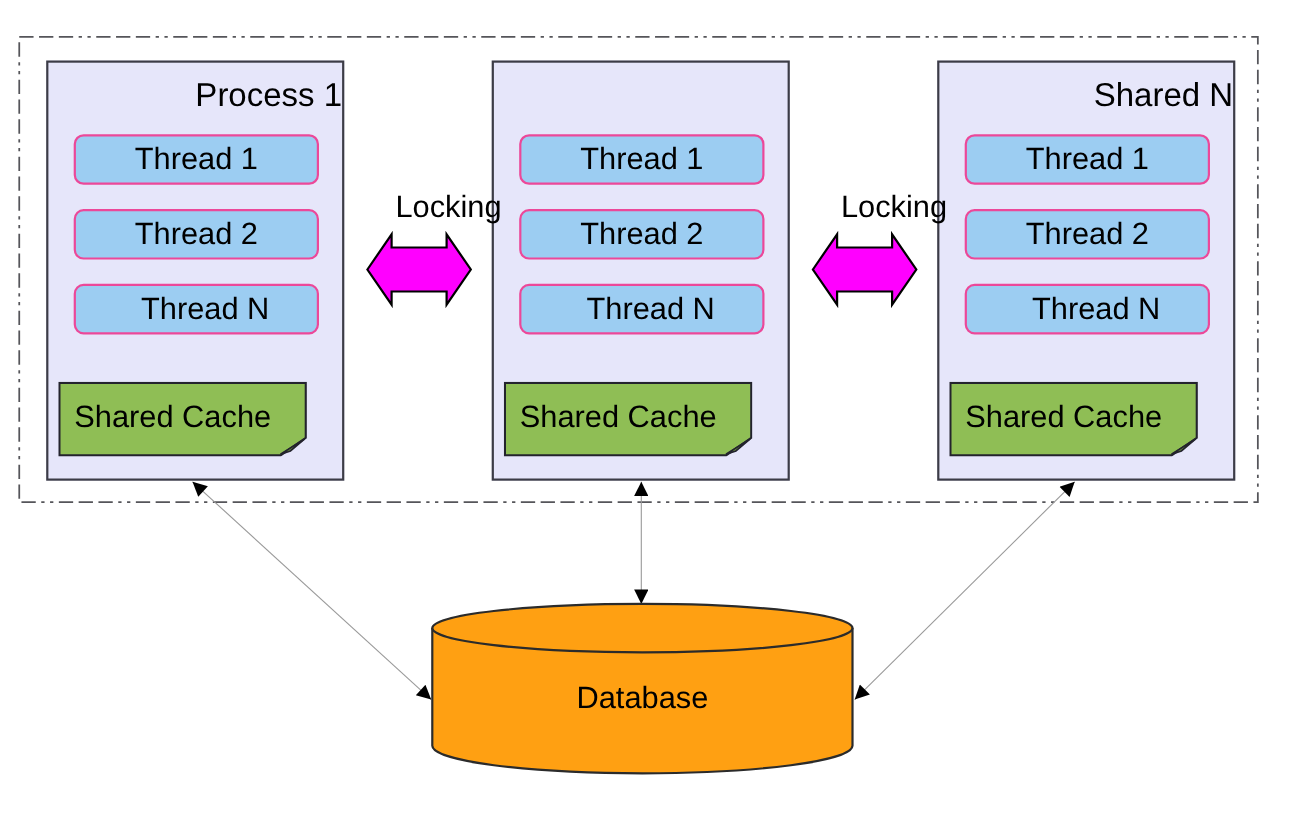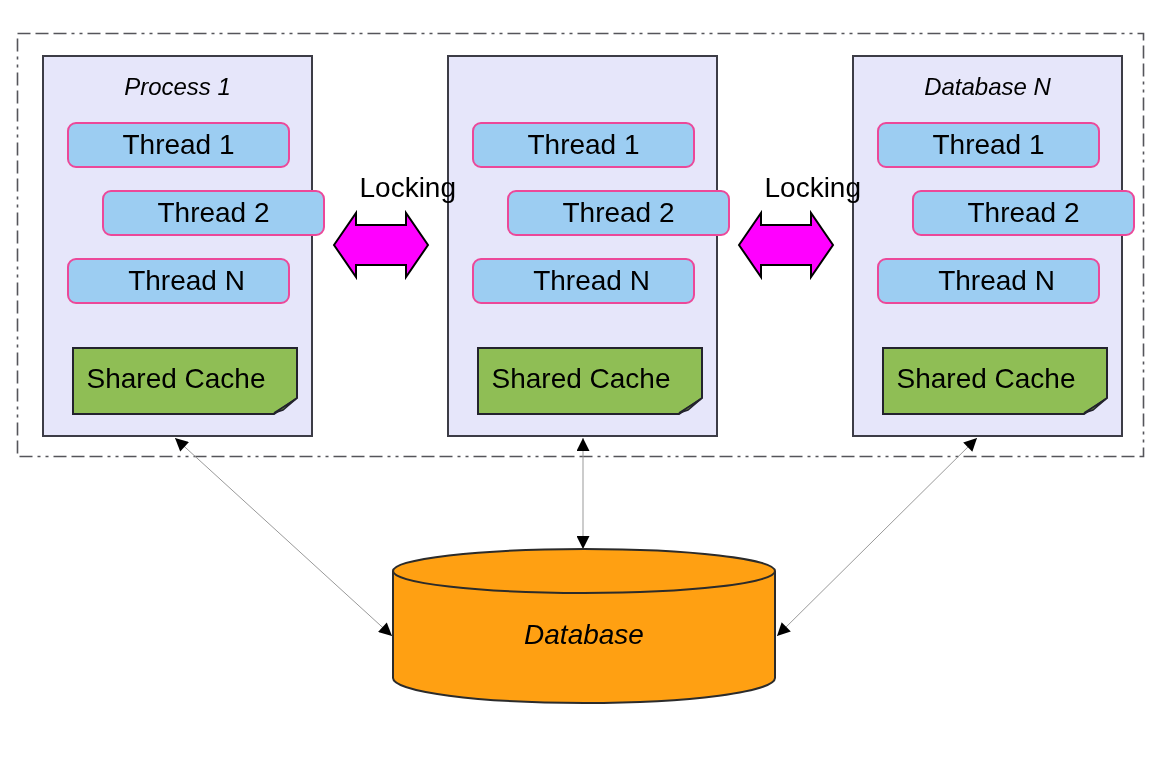--- a/index.html
+++ b/index.html
@@ -27,45 +27,44 @@
     border: 2px solid #3c3c46;
     box-sizing: border-box;
     z-index: 2;
   }
   .process.p1 { left: 42px; }
   .process.p2 { left: 447px; }
   .process.pn { left: 852px; }
   .process-title {
     position: absolute;
     top: 16px; left: 0; right: 0;
-    text-align: center;
-    font-size: 24px;
+    text-align: right;
+    font-size: 30px;
     line-height: 28px;
-    font-style: italic;
   }
   .thread {
     position: absolute;
     left: 23px;
     width: 223px;
     height: 46px;
     background: #9ccdf2;
     border: 2px solid #ec4899;
     border-radius: 9px;
     box-sizing: border-box;
     display: flex;
     align-items: center;
     justify-content: center;
     font-size: 28px;
   }
   .thread.t1 { top: 65px; }
-  .thread.t2 { top: 133px; margin-left: 35px; }
+  .thread.t2 { top: 133px; }
   .thread.tn { top: 201px; padding-left: 16px; }
   .note-wrap {
     position: absolute;
-    left: 28px;
+    left: 9px;
     top: 290px;
     width: 208px;
     height: 68px;
   }
   .note-wrap svg { position: absolute; left: 0; top: 0; }
   .note-label {
     position: absolute;
     left: 0; top: 0; right: 0; bottom: 4px;
     display: flex;
     align-items: center;
@@ -85,21 +84,20 @@
   .locking-label.right { left: 711px; }
   .database-label {
     position: absolute;
     left: 393px;
     top: 621px;
     width: 382px;
     text-align: center;
     font-size: 28px;
     line-height: 28px;
     z-index: 2;
-    font-style: italic;
   }
 </style>
 </head>
 <body>
 
 <div class="stage">
 
   <svg class="base-layer" viewBox="0 0 1176 759">
     <defs>
       <marker id="ah" viewBox="0 0 10 10" refX="10" refY="5" markerWidth="22" markerHeight="13" orient="auto-start-reverse">
@@ -141,21 +139,21 @@
     <div class="note-wrap">
       <svg width="226" height="68" viewBox="0 0 226 68">
         <polygon points="1,1 225,1 225,51 202,67 1,67" stroke="#23232d" stroke-width="2" stroke-linejoin="miter" fill="#8fbe55"></polygon>
         <polygon points="202,66 224,52 211,63" stroke="#23232d" stroke-width="1.5" fill="#6e9440"></polygon>
       </svg>
       <div class="note-label">Shared Cache</div>
     </div>
   </div>
 
   <div class="process pn">
-    <div class="process-title">Database N</div>
+    <div class="process-title">Shared N</div>
     <div class="thread t1">Thread 1</div>
     <div class="thread t2">Thread 2</div>
     <div class="thread tn">Thread N</div>
     <div class="note-wrap">
       <svg width="226" height="68" viewBox="0 0 226 68">
         <polygon points="1,1 225,1 225,51 202,67 1,67" stroke="#23232d" stroke-width="2" stroke-linejoin="miter" fill="#8fbe55"></polygon>
         <polygon points="202,66 224,52 211,63" stroke="#23232d" stroke-width="1.5" fill="#6e9440"></polygon>
       </svg>
       <div class="note-label">Shared Cache</div>
     </div>

